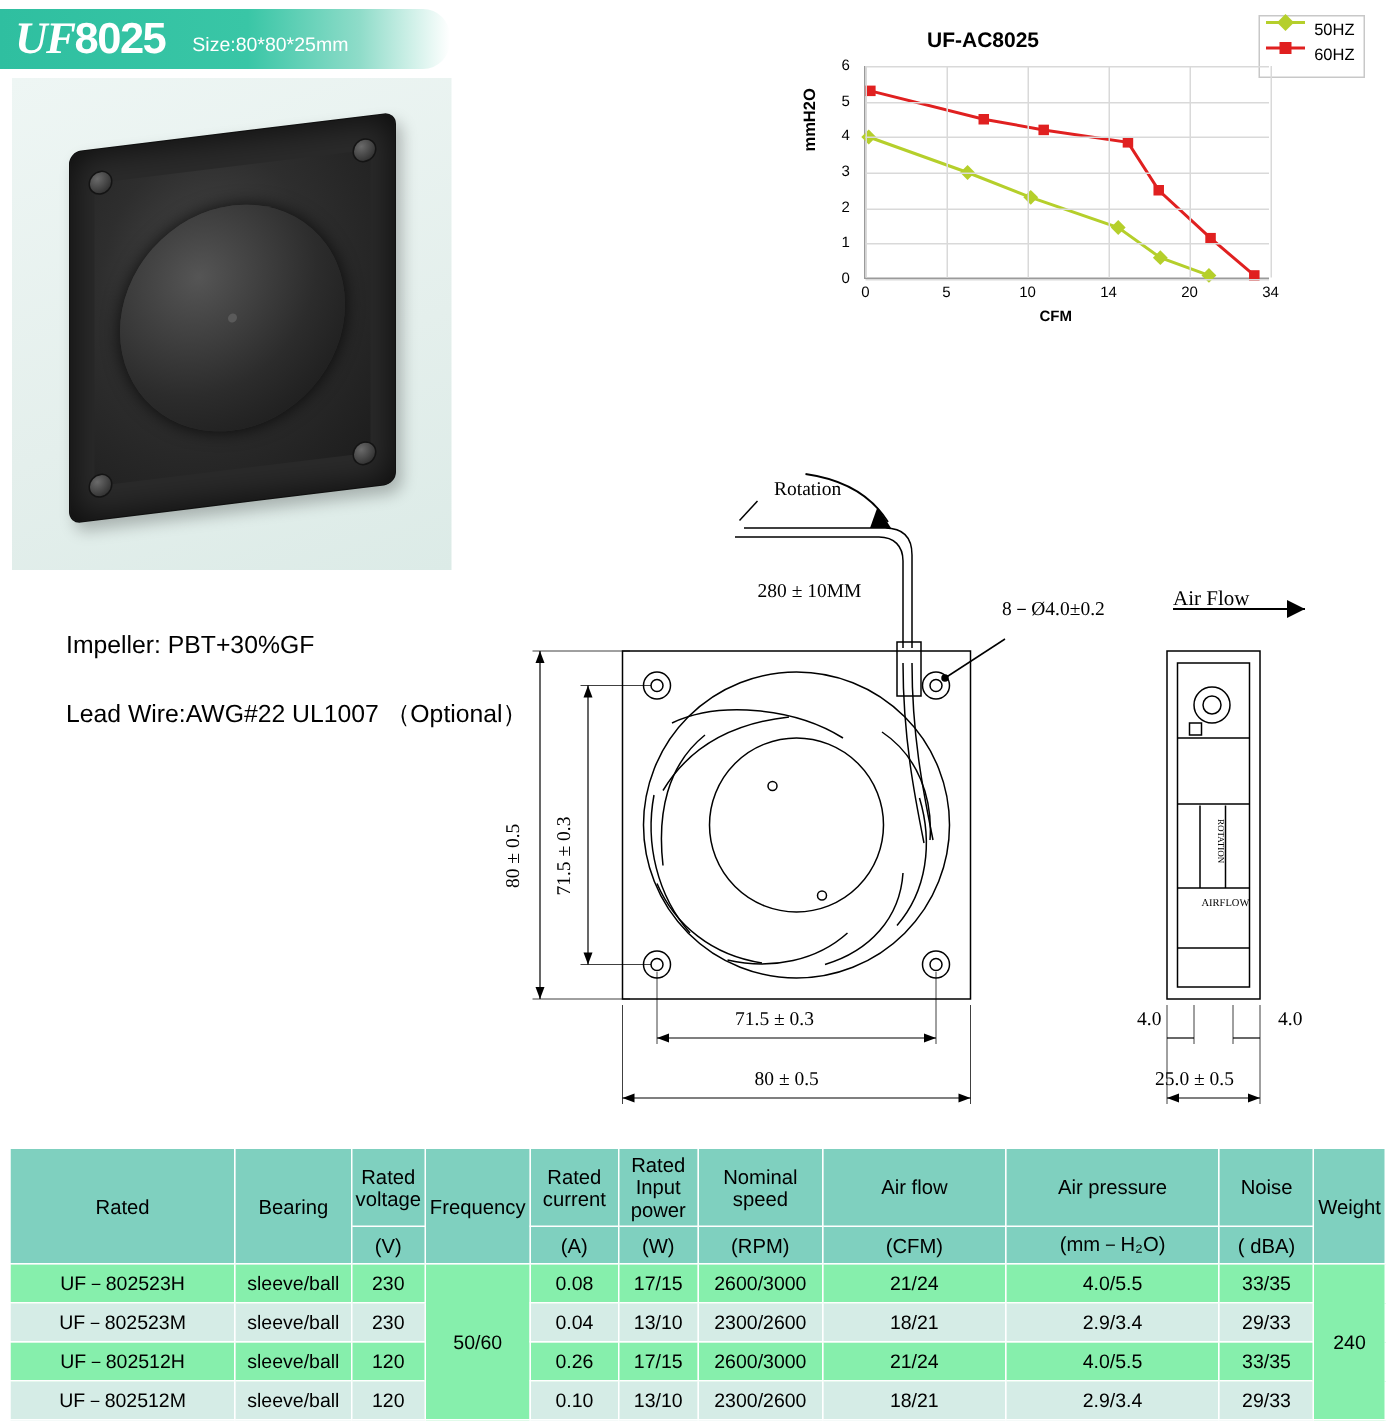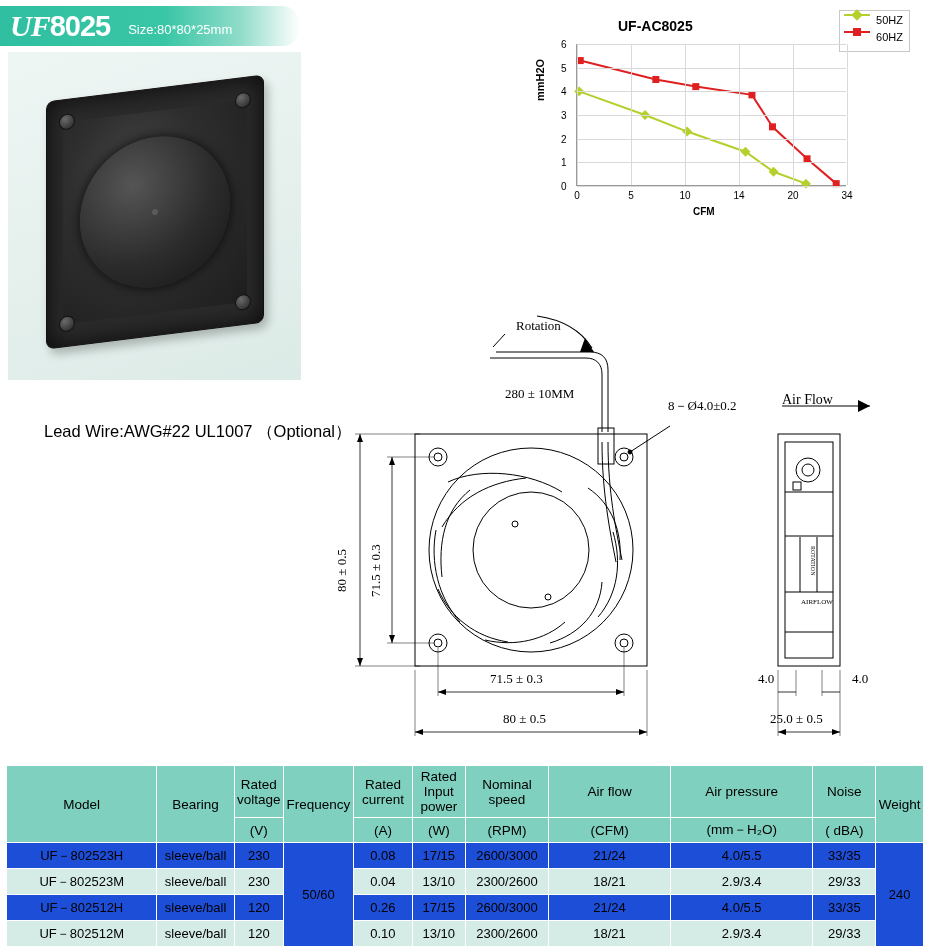--- a/index.html
+++ b/index.html
@@ -171,21 +171,21 @@
     width: 918px;
     border-collapse: collapse;
     font-size: 13px;
   }
   #spec-table th, #spec-table td {
     border: 1px solid #ffffff;
     text-align: center;
     padding: 3px 2px;
   }
   #spec-table thead th { background: #7fd0bf; font-weight: normal; font-size: 13.5px; }
-  #spec-table tbody td { background: #1d4ed8; height: 26px; }
+  #spec-table tbody td { background: #86efac; height: 26px; }
   #spec-table tbody tr:nth-child(even) td { background: #d5ece6; }
   .unit-row th { background: #7fd0bf; font-weight: normal; }
 </style>
 </head>
 <body>
 
 <div id="header-badge">
   <span id="logo-uf">UF</span>
   <span id="logo-num">8025</span>
   <span id="size-text">Size:80*80*25mm</span>
@@ -197,20 +197,21 @@
       <div class="hub"></div>
     </div>
     <div class="screw s1"></div>
     <div class="screw s2"></div>
     <div class="screw s3"></div>
     <div class="screw s4"></div>
   </div>
 </div>
 
 <ul id="spec-list">
+  <li>Impeller: PBT+30%GF</li>
   <li>Lead Wire:AWG#22 UL1007 （Optional）</li>
 </ul>
 
 <div id="chart-area">
   <div id="chart-title">UF-AC8025</div>
   <div id="legend">
     <div class="legend-row">
       <span class="legend-line" style="background:#b5cf2b;">
         <span class="legend-mark" style="background:#b5cf2b;transform:rotate(45deg);"></span>
       </span>
@@ -382,21 +383,21 @@
   <div class="dlabel" style="left:471px; top:306px; font-size:7px;">AIRFLOW</div>
   <div class="dlabel" style="left:486px; top:254px; font-size:6px; transform:rotate(90deg); transform-origin:left top;">ROTATION</div>
   <div class="dlabel" style="left:428px; top:379px;">4.0</div>
   <div class="dlabel" style="left:522px; top:379px;">4.0</div>
   <div class="dlabel" style="left:440px; top:419px;">25.0 ± 0.5</div>
 </div>
 
 <table id="spec-table">
   <thead>
     <tr>
-      <th rowspan="2" style="width:148px">Model</th>
+      <th rowspan="2" style="width:148px">Rated</th>
       <th rowspan="2" style="width:76px">Bearing</th>
       <th style="width:46px">Rated voltage</th>
       <th rowspan="2" style="width:58px">Frequency</th>
       <th style="width:58px">Rated current</th>
       <th style="width:52px">Rated Input power</th>
       <th style="width:82px">Nominal speed</th>
       <th style="width:120px">Air flow</th>
       <th style="width:140px">Air pressure</th>
       <th style="width:62px">Noise</th>
       <th rowspan="2" style="width:42px">Weight</th>

